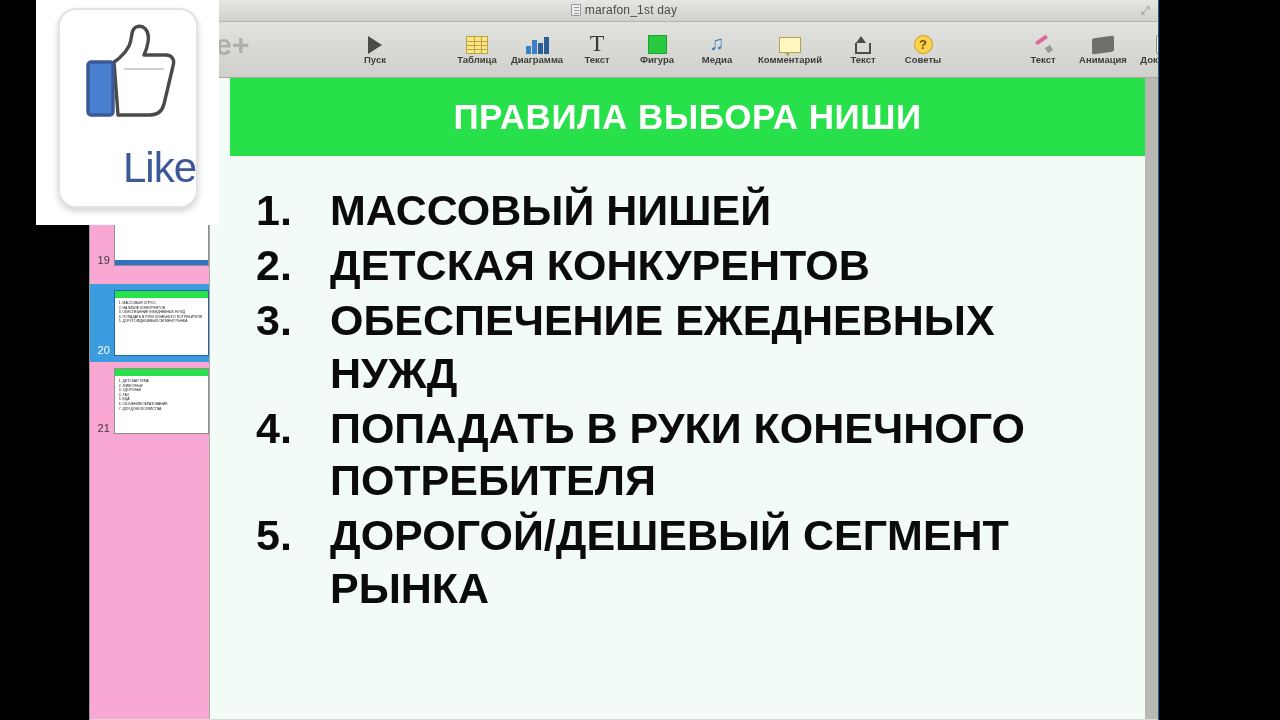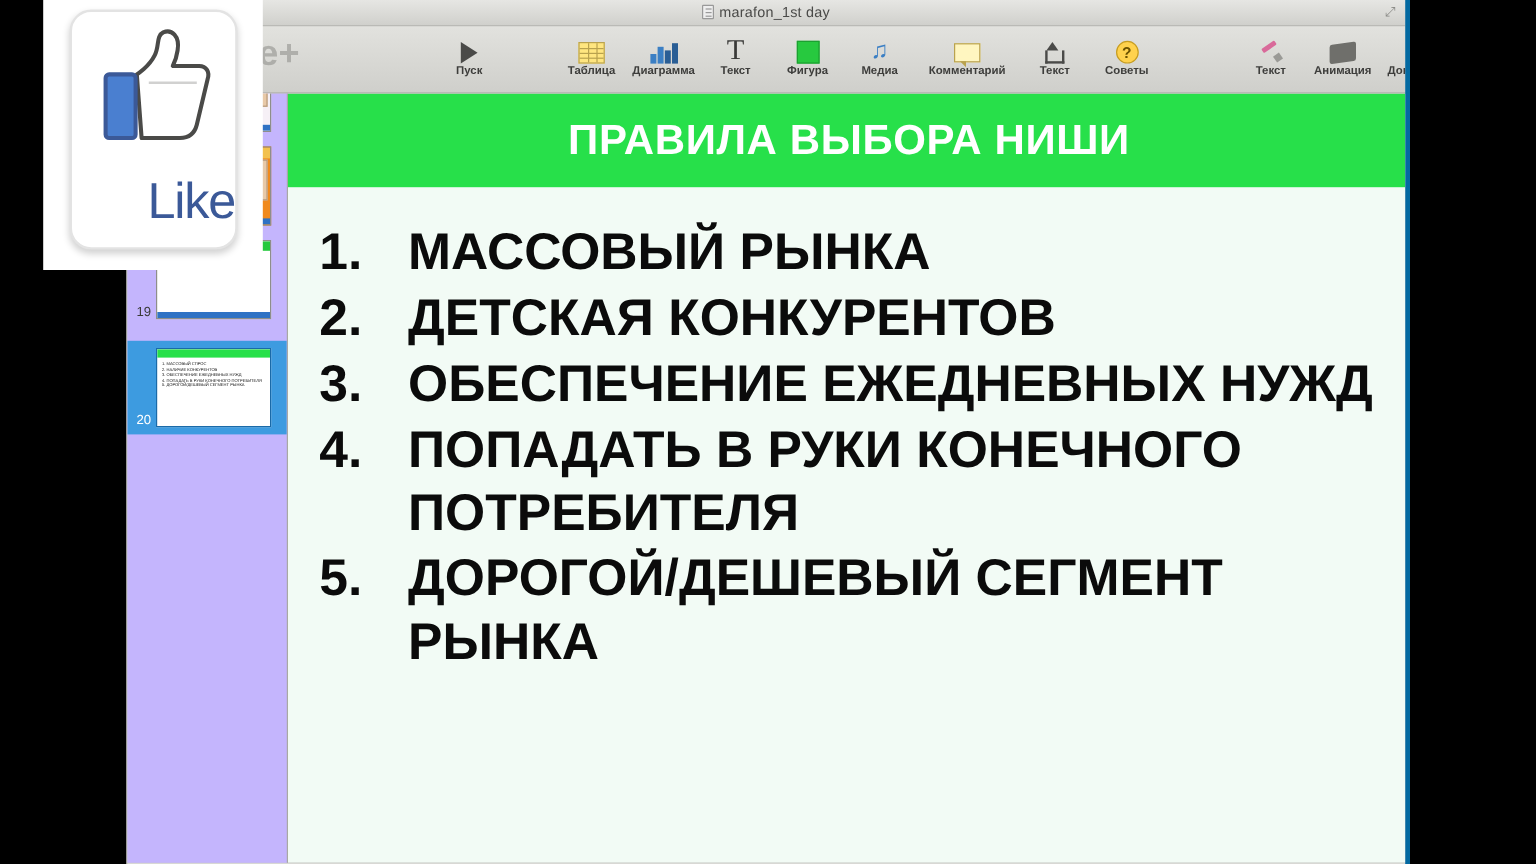--- a/index.html
+++ b/index.html
@@ -11,25 +11,25 @@
   }
   #screen {
     position: relative;
     width: 1280px; height: 720px;
     background: #000;
   }
 
   
   #window {
     position: absolute;
-    left: 105px; top: 0px;
+    left: 89px; top: 0px;
     width: 1070px; height: 720px;
     background: #d8d8d4;
     border-left: 1px solid #9a9a96;
-    border-right: 4px solid #0369a1;
+    border-right: 1px solid #0369a1;
     overflow: hidden;
   }
 
   
   #titlebar {
     position: relative;
     height: 22px;
     background: linear-gradient(to bottom, #e6e6e3 0%, #d0d0cc 100%);
     border-bottom: 1px solid #b4b4b0;
   }
@@ -211,22 +211,22 @@
   }
 
   
   #wbody {
     position: relative;
     height: 641px;
     display: flex;
     background: #c5c5c1;
   }
   #sidebar {
-    width: 134px;
-    background: #c4b5fd;
+    width: 120px;
+    background: #f9a8d4;
     border-right: 1px solid #a8a8a4;
     position: relative;
     overflow: hidden;
     padding-top: 0px;
   }
   .thumb-row {
     position: relative;
     height: 78px;
     display: flex;
     align-items: center;
@@ -276,20 +276,21 @@
     flex: 1;
     position: relative;
     background: #b8b8b4;
     overflow: hidden;
   }
   #slide {
     position: absolute;
     left: 0; top: 0;
     width: 935px; height: 641px;
     background: #f2fbf5;
+    padding-left: 20px;
   }
   #slide-title {
     height: 78px;
     background: #27e04a;
     display: flex;
     align-items: center;
     justify-content: center;
     color: #fff;
     font-size: 35px;
     font-weight: bold;
@@ -498,32 +499,47 @@
             <div class="tbody">
               <div>1. МАССОВЫЙ СПРОС</div>
               <div>2. НАЛИЧИЕ КОНКУРЕНТОВ</div>
               <div>3. ОБЕСПЕЧЕНИЕ ЕЖЕДНЕВНЫХ НУЖД</div>
               <div>4. ПОПАДАТЬ В РУКИ КОНЕЧНОГО ПОТРЕБИТЕЛЯ</div>
               <div>5. ДОРОГОЙ/ДЕШЕВЫЙ СЕГМЕНТ РЫНКА</div>
             </div>
           </div>
         </div>
 
+        <div class="thumb-row">
+          <div class="thumb-num">21</div>
+          <div class="thumb">
+            <div style="height:7px;background:#27e04a"></div>
+            <div class="tbody">
+              <div>1. ДЕТСКАЯ ТЕМА</div>
+              <div>2. ЖИВОТНЫЕ</div>
+              <div>3. ЗДОРОВЬЕ</div>
+              <div>4. ТАО</div>
+              <div>5. ЕДА</div>
+              <div>6. ОБУЧЕНИЕ/ОБРАЗОВАНИЕ</div>
+              <div>7. ДЛЯ ДОМОХОЗЯЙСТВА</div>
+            </div>
+          </div>
+        </div>
 
 
 
       </div>
 
       <div id="canvas-wrap">
         <div id="slide">
           <div id="slide-title">ПРАВИЛА ВЫБОРА НИШИ</div>
           <div id="slide-list">
             <div class="li">
               <span class="num">1.</span>
-              <span class="txt">МАССОВЫЙ РЫНКА</span>
+              <span class="txt">МАССОВЫЙ НИШЕЙ</span>
             </div>
             <div class="li">
               <span class="num">2.</span>
               <span class="txt">ДЕТСКАЯ КОНКУРЕНТОВ</span>
             </div>
             <div class="li">
               <span class="num">3.</span>
               <span class="txt">ОБЕСПЕЧЕНИЕ ЕЖЕДНЕВНЫХ НУЖД</span>
             </div>
             <div class="li">

